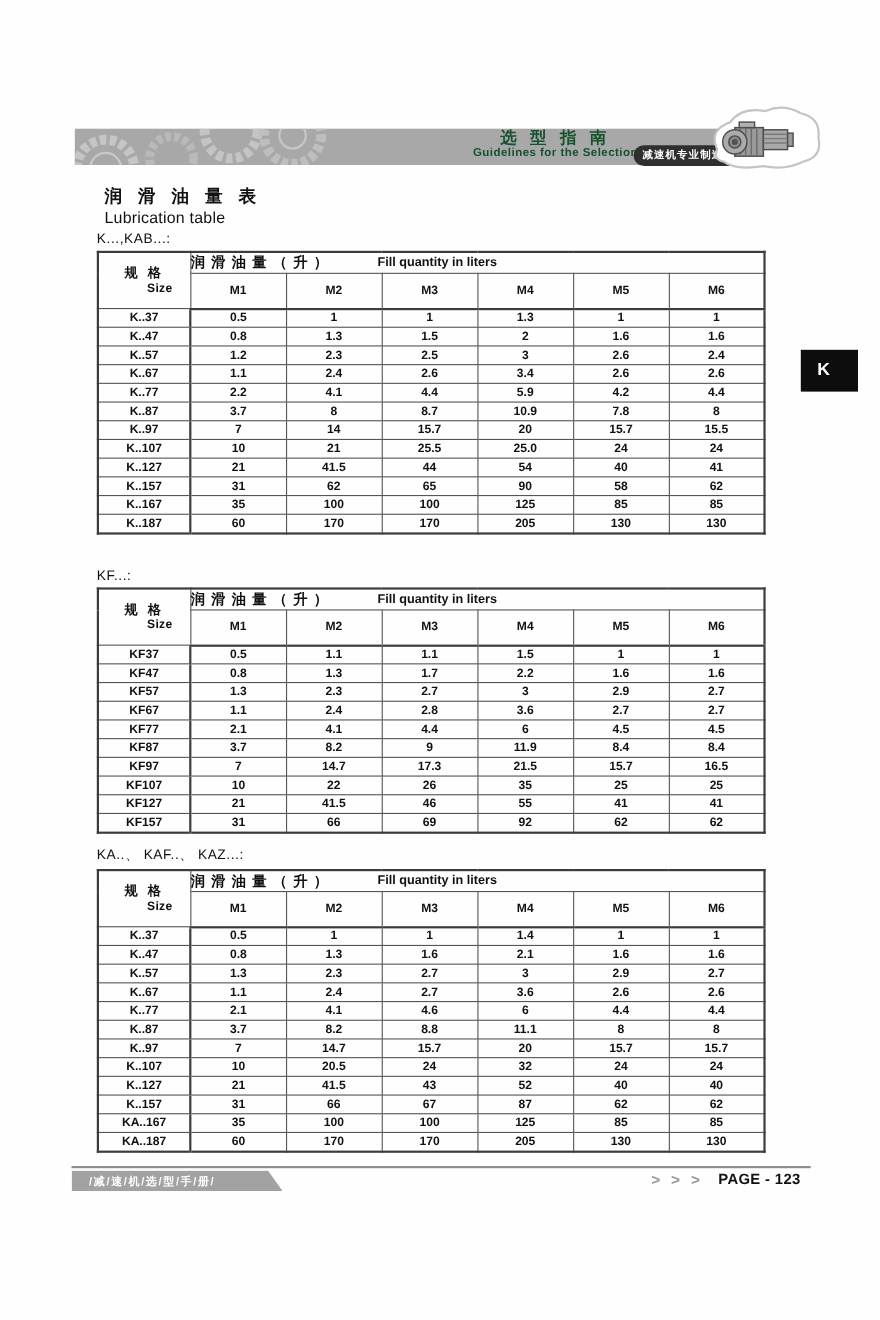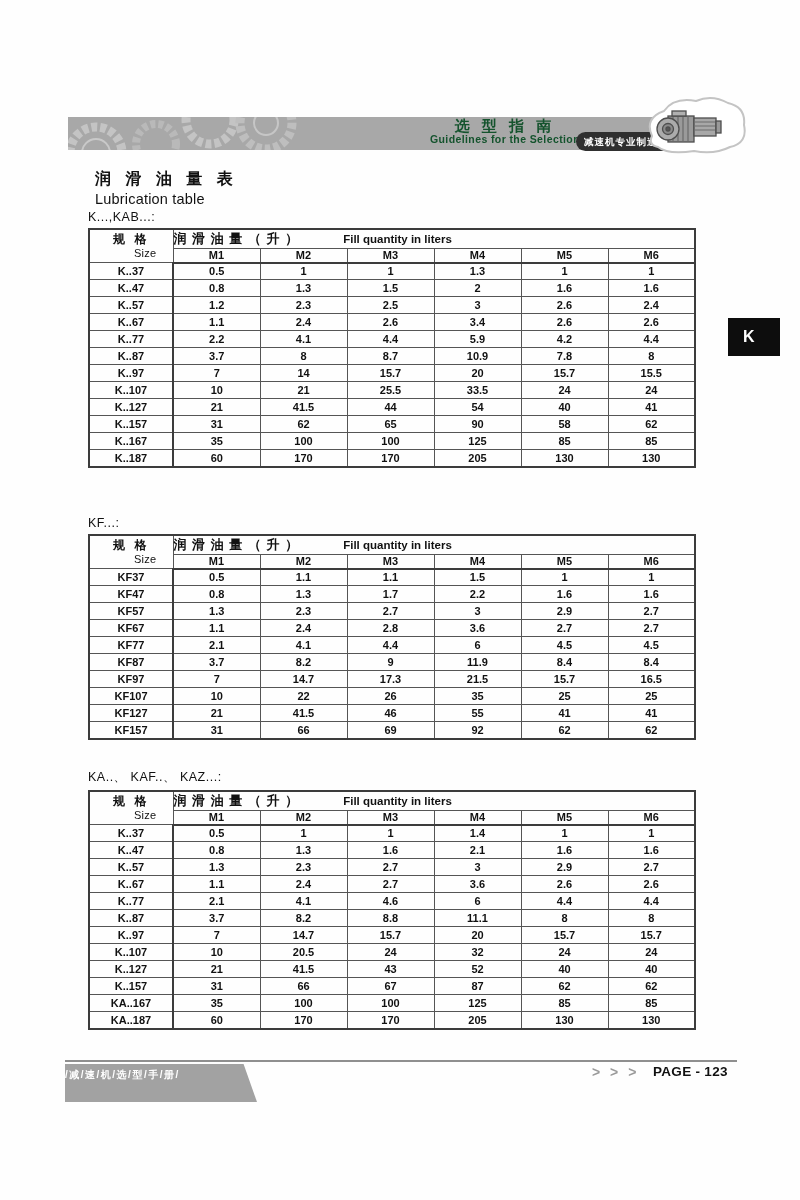--- a/index.html
+++ b/index.html
@@ -49,42 +49,42 @@
   table.lub {
     border-collapse:collapse; table-layout:fixed; width:608px;
     border:2px solid var(--table-border,#3c3c3c);
   }
   table.lub col.c-size { width:84px; }
   table.lub th, table.lub td {
     border:1px solid #555; text-align:center; vertical-align:middle;
     font-size:11px; padding:0; height:17px;
   }
   table.lub thead tr.top-row th { height:19px; }
-  table.lub thead tr.m-row th   { height:14px; border-bottom:2px solid var(--table-border,#3c3c3c); }
+  table.lub thead tr.m-row th   { height:32px; border-bottom:2px solid var(--table-border,#3c3c3c); }
   th.size-head { border-right:2px solid var(--table-border,#3c3c3c); line-height:1.15; }
   th.size-head .size-cn { font-size:12px; font-weight:bold; letter-spacing:3px; }
-  th.size-head .size-en { font-size:11px; font-weight:normal; letter-spacing:0.3px;padding-left:28px; }
+  th.size-head .size-en { font-size:11px; font-weight:bold; letter-spacing:0.3px;padding-left:28px; }
   th.span-head div { display:flex; align-items:center; gap:44px; }
   th.span-head .fill-cn { font-size:13px; font-weight:bold; letter-spacing:1px; white-space:nowrap; }
   th.span-head .fill-en { font-size:11.5px; font-weight:bold; white-space:nowrap; }
   table.lub thead th { font-weight:bold; }
   table.lub tbody td { font-weight:600; }
   table.lub tbody td:first-child { border-right:2px solid var(--table-border,#3c3c3c); }
 
   
   .footer-line {
     position:absolute; left:65px; top:1060px; width:672px; height:2px;
     background:#8f8f8f;
   }
   .footer-bar {
-    position:absolute; left:65px; top:1064px; width:192px; height:38px;
+    position:absolute; left:65px; top:1064px; width:192px; height:19px;
     background:var(--footer-bar-gray,#a2a2a2);
     clip-path:polygon(0 0, 93% 0, 100% 100%, 0 100%);
     color:#fff; font-size:10px; font-weight:bold; letter-spacing:1.5px;
-    line-height:21px; 
+    line-height:21px; padding-left:16px;
   }
   .chevrons {
     position:absolute; left:592px; top:1064px; color:var(--chevron-gray,#9a9a9a);
     font-size:14px; font-weight:bold; letter-spacing:3px;
   }
   .page-num {
     position:absolute; left:653px; top:1064px; font-size:13.5px; font-weight:bold;
     letter-spacing:0.3px;
   }
 </style>
@@ -231,21 +231,21 @@
             <td>15.7</td>
             <td>20</td>
             <td>15.7</td>
             <td>15.5</td>
           </tr>
           <tr>
             <td>K..107</td>
             <td>10</td>
             <td>21</td>
             <td>25.5</td>
-            <td>33.5</td>
+            <td>25.0</td>
             <td>24</td>
             <td>24</td>
           </tr>
           <tr>
             <td>K..127</td>
             <td>21</td>
             <td>41.5</td>
             <td>44</td>
             <td>54</td>
             <td>40</td>

